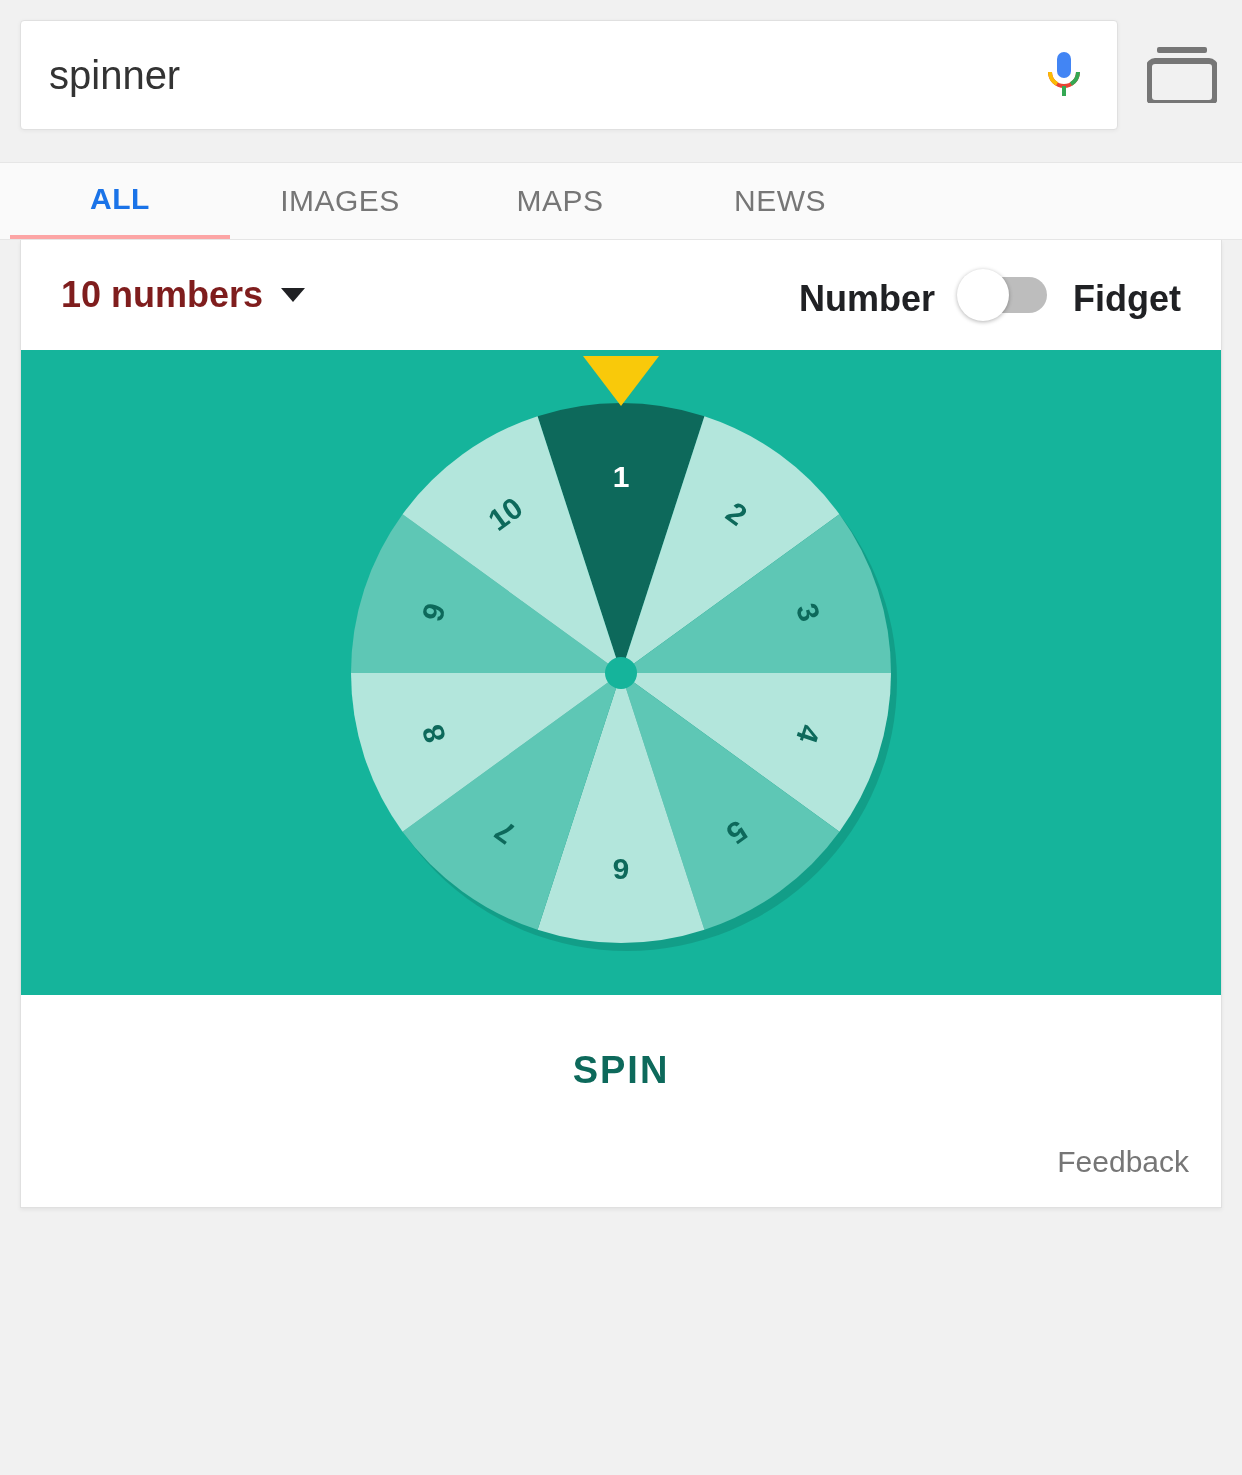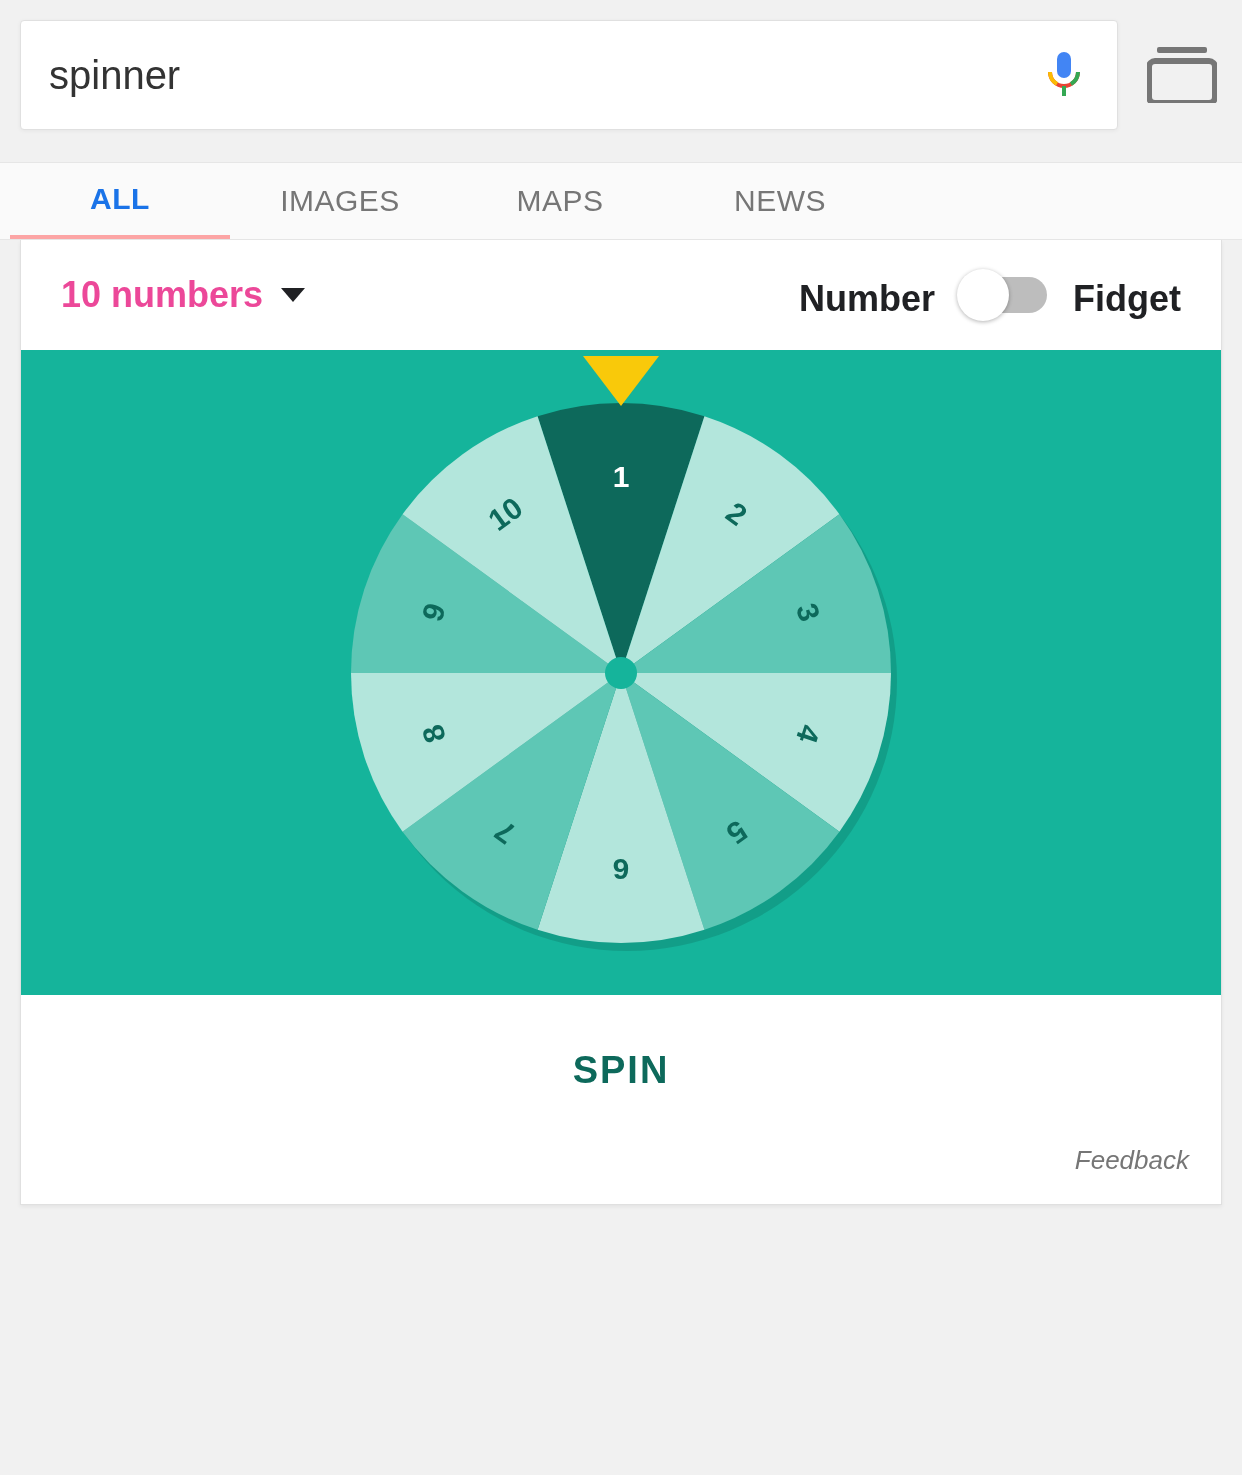--- a/index.html
+++ b/index.html
@@ -92,21 +92,21 @@
     align-items: center;
     height: 110px;
     padding: 0 40px;
   }
   .dropdown {
     display: flex;
     align-items: center;
     gap: 18px;
     font-size: 36px;
     font-weight: 700;
-    color: #ec4899;
+    color: #7f1d1d;
     cursor: pointer;
   }
   .chevron {
     width: 0; height: 0;
     border-left: 12px solid transparent;
     border-right: 12px solid transparent;
     border-top: 14px solid #202124;
   }
   .toolbar-spacer { flex: 1; }
   .toggle-group {
@@ -173,22 +173,21 @@
     border: none;
     cursor: pointer;
     text-align: right;
   }
   .feedback-row {
     display: flex;
     justify-content: flex-end;
     padding: 0 32px 28px 0;
   }
   .feedback-link {
-    font-size: 26px;
-    font-style: italic;
+    font-size: 30px;
     color: #767676;
     cursor: pointer;
   }
 </style>
 </head>
 <body>
 
 <div class="top-area">
   <div class="search-box">
     <input class="search-input" type="text" placeholder="Search" value="spinner" style="">

